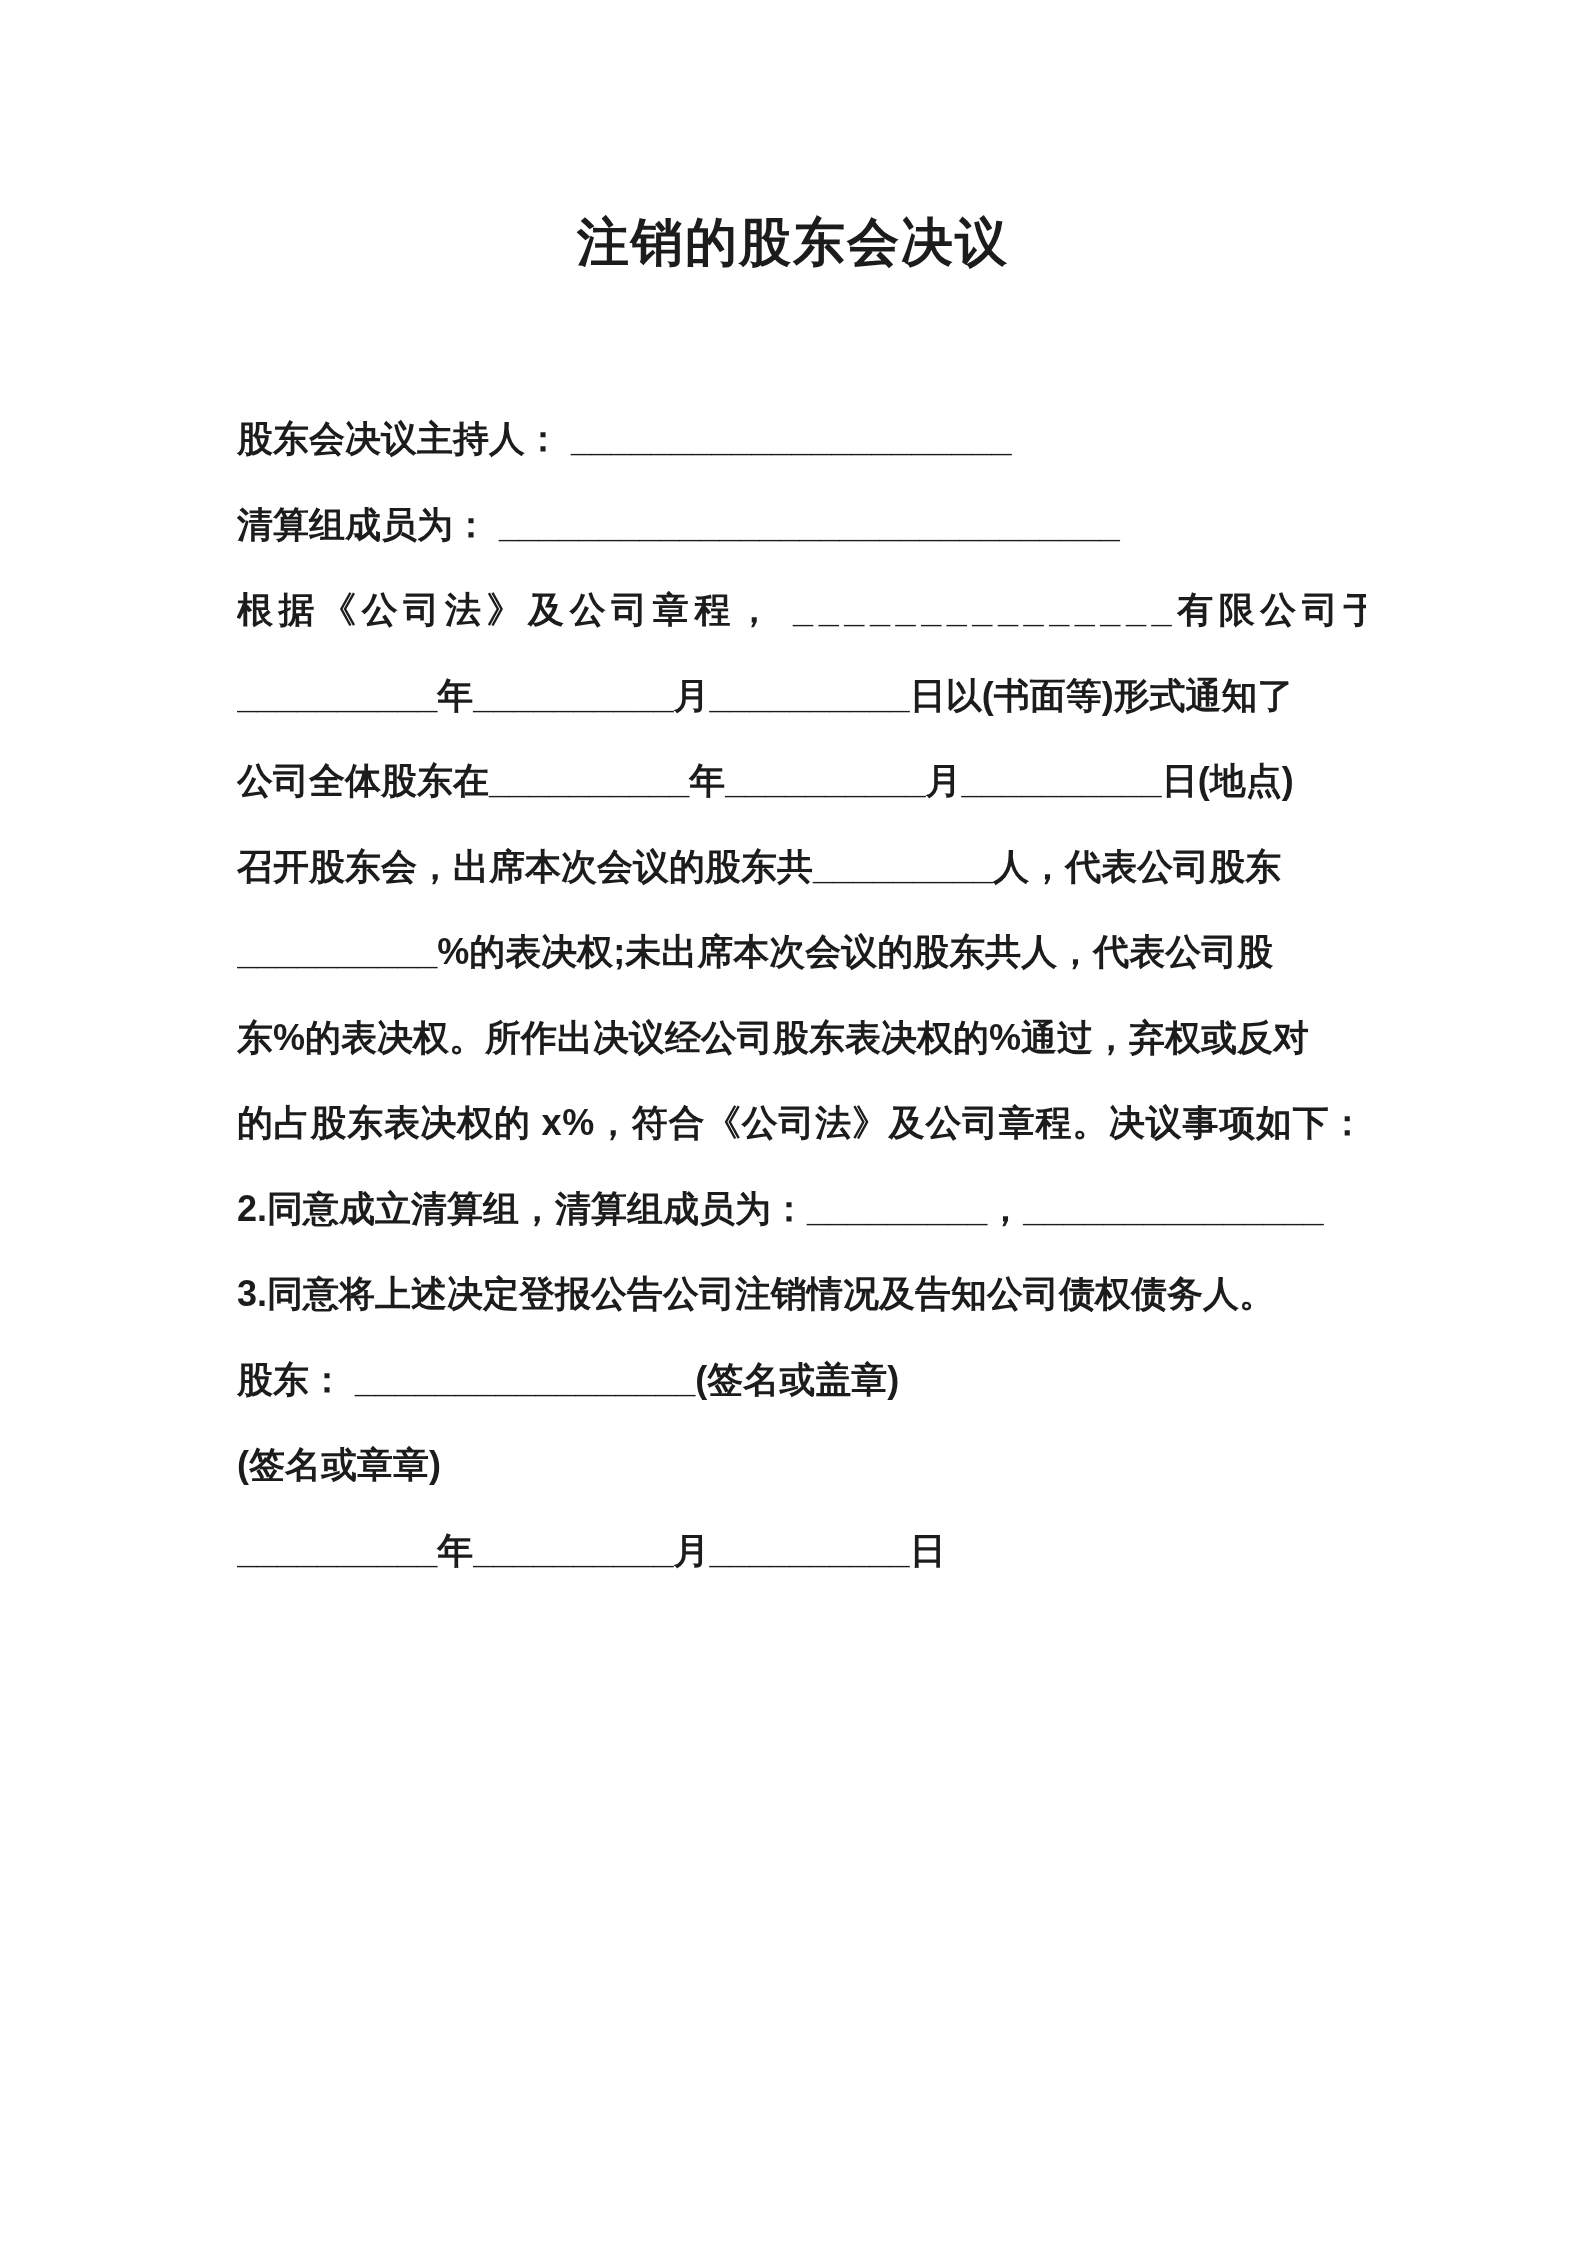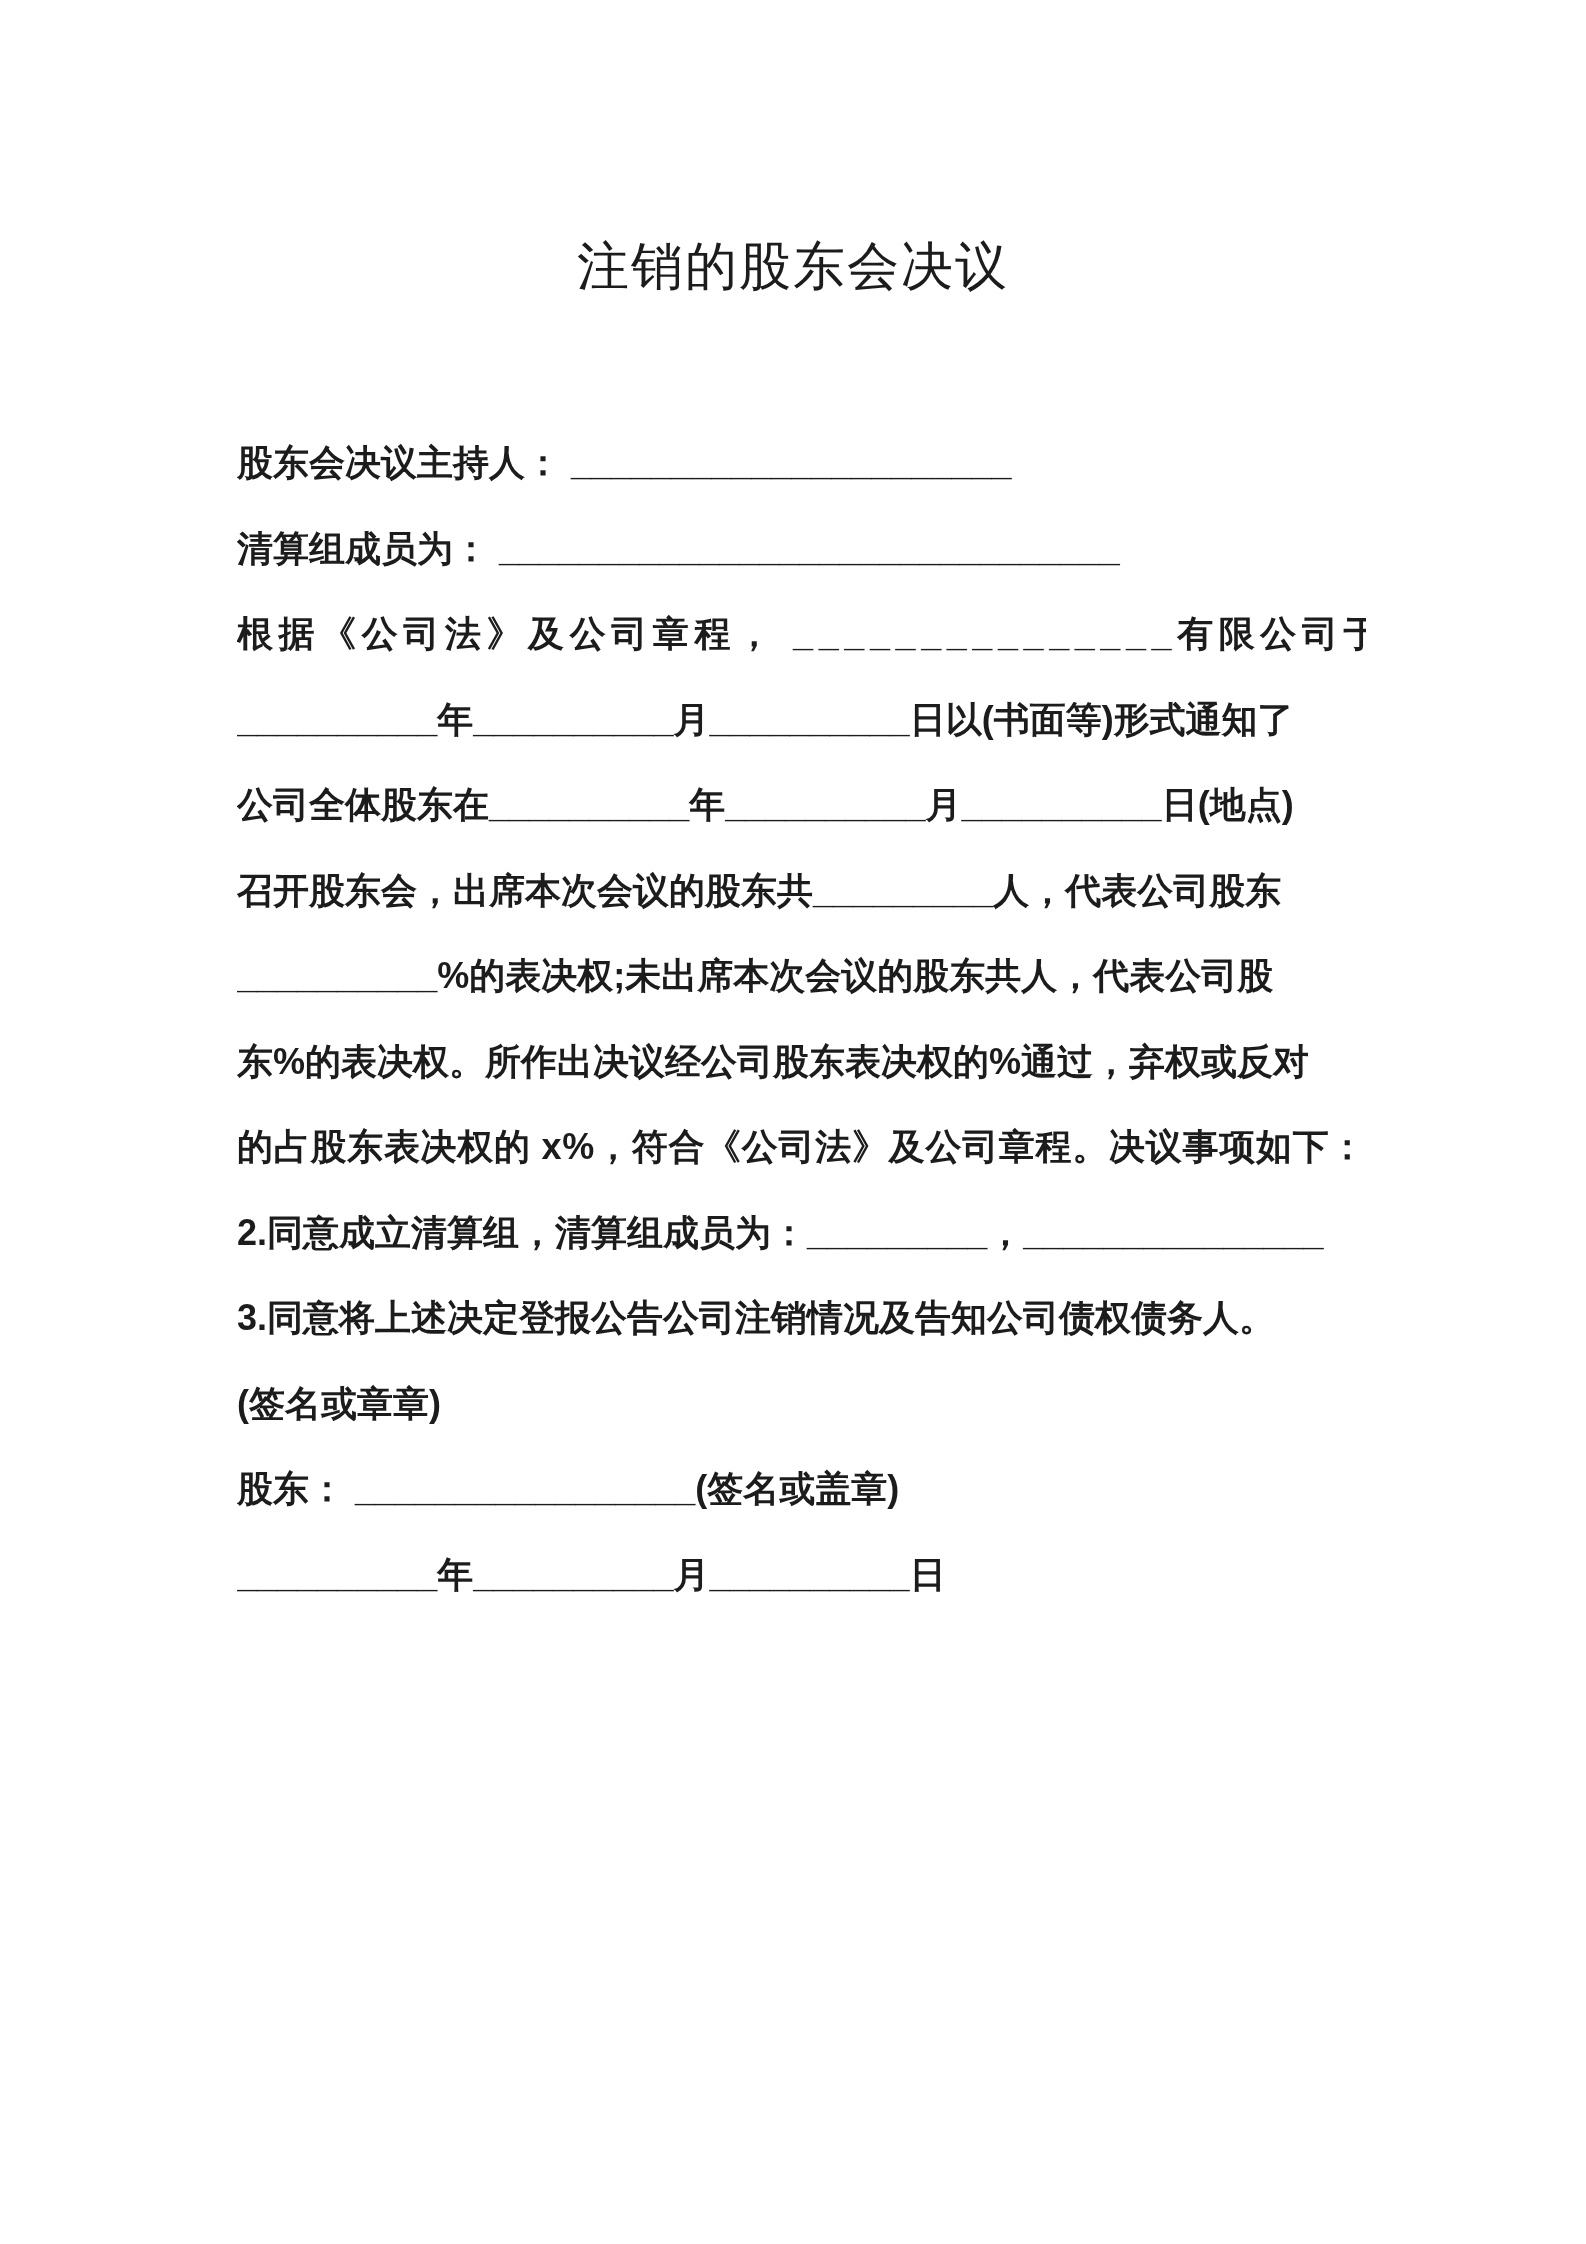--- a/index.html
+++ b/index.html
@@ -11,24 +11,23 @@
     margin: 0 auto;
     background: #ffffff;
     font-family: "Liberation Sans", "DejaVu Sans", sans-serif;
     color: #1a1a1a;
     overflow: hidden;
   }
   .doc-title {
     padding-top: 208px;
     text-align: center;
     font-size: 52px;
-    font-weight: normal;
+    font-weight: bold;
     letter-spacing: 2px;
     color: #1c1c1c;
-    margin-top: 24px;
   }
   .doc-body {
     margin-top: 118px;
     padding-left: 237px;
     padding-right: 220px;
   }
   .doc-line {
     font-size: 36px;
     font-weight: bold;
     line-height: 85.5px;
@@ -52,17 +51,17 @@
     <div class="doc-line">清算组成员为： _______________________________</div>
     <div class="doc-line ls-wide">根据《公司法》及公司章程， _______________有限公司于</div>
     <div class="doc-line">__________年__________月__________日以(书面等)形式通知了</div>
     <div class="doc-line">公司全体股东在__________年__________月__________日(地点)</div>
     <div class="doc-line">召开股东会，出席本次会议的股东共_________人，代表公司股东</div>
     <div class="doc-line">__________%的表决权;未出席本次会议的股东共人，代表公司股</div>
     <div class="doc-line">东%的表决权。所作出决议经公司股东表决权的%通过，弃权或反对</div>
     <div class="doc-line ls-slight">的占股东表决权的 x%，符合《公司法》及公司章程。决议事项如下：</div>
     <div class="doc-line">2.同意成立清算组，清算组成员为：_________，_______________</div>
     <div class="doc-line">3.同意将上述决定登报公告公司注销情况及告知公司债权债务人。</div>
+    <div class="doc-line">股东： _________________(签名或盖章)</div>
     <div class="doc-line">(签名或章章)</div>
-    <div class="doc-line">股东： _________________(签名或盖章)</div>
     <div class="doc-line">__________年__________月__________日</div>
   </div>
 </div>
 
 </body></html>

